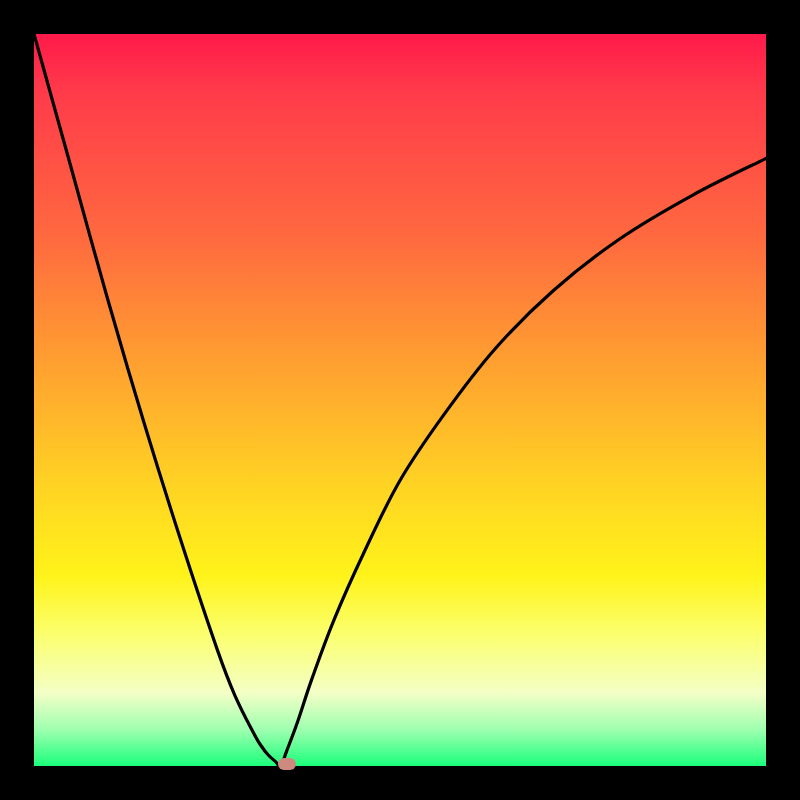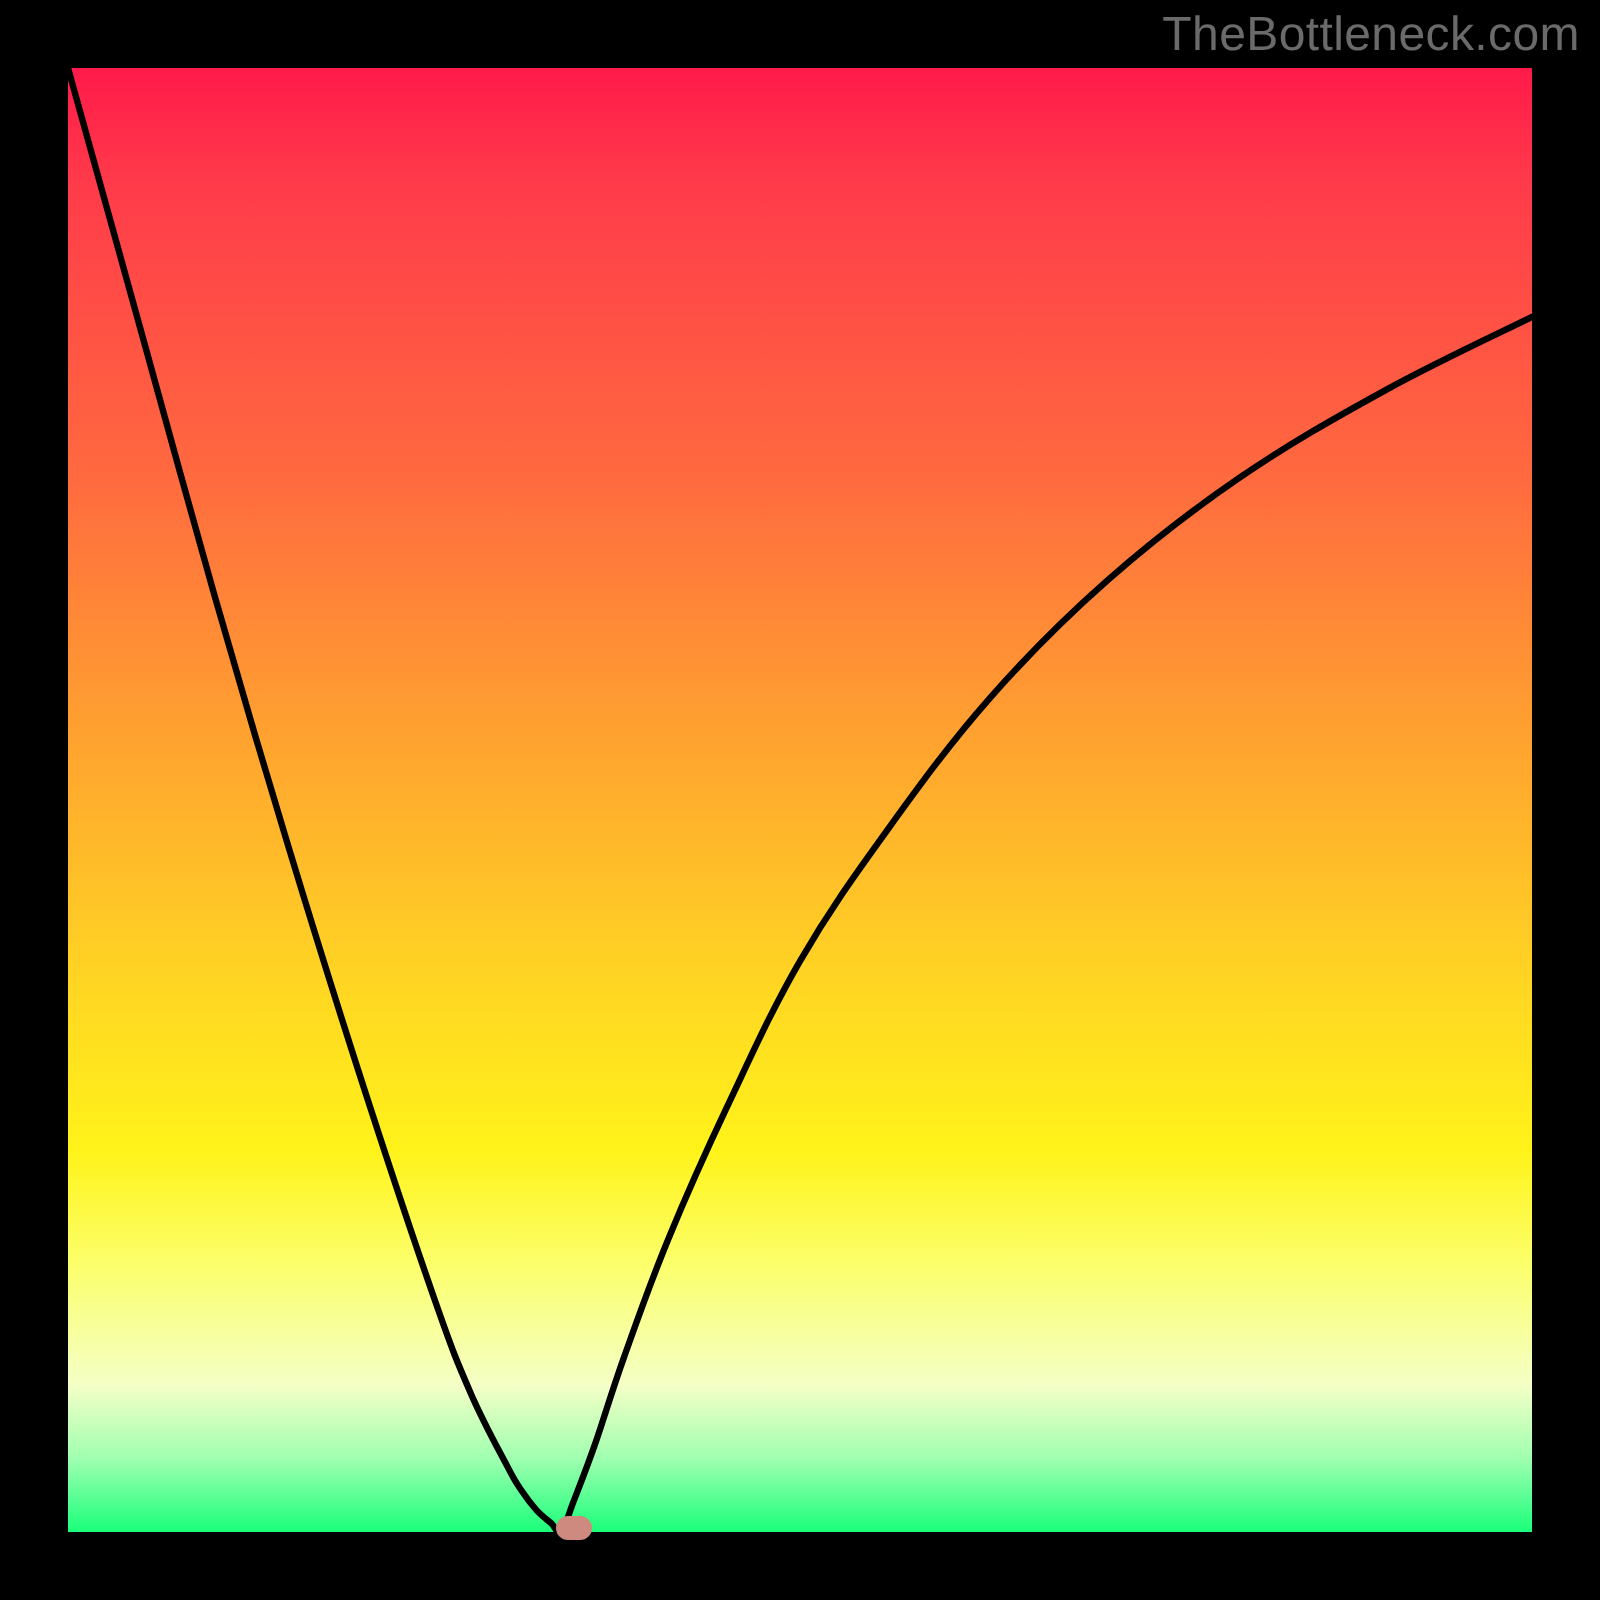--- a/index.html
+++ b/index.html
@@ -59,21 +59,20 @@
     height: 12px;
     background: #cf8a80;
     border-radius: 6px;
   }
 </style>
 </head>
 <body>
 
 <div class="stage">
 
-  <div class="attrib">TheBottleneck.com</div>
 
   <div class="plot">
     <svg class="curve" viewBox="0 0 732 732" preserveAspectRatio="none">
       <path id="curve-path" fill="none" stroke="#000" stroke-width="3.2" stroke-linejoin="round" stroke-linecap="round" d="M 0.00 0.00 C 6.59 23.72, 23.42 84.33, 36.60 131.76 C 49.78 179.19, 60.02 217.40, 73.20 263.52 C 86.38 309.64, 96.62 344.48, 109.80 387.96 C 122.98 431.44, 133.22 464.23, 146.40 505.08 C 159.58 545.93, 173.12 586.55, 183.00 614.88 C 192.88 643.21, 194.71 647.31, 201.30 662.46 C 207.89 677.61, 214.99 690.23, 219.60 699.06 C 224.21 707.89, 224.28 707.55, 226.92 711.50 C 229.56 715.46, 231.60 718.12, 234.24 721.02 C 236.88 723.92, 239.32 725.63, 241.56 727.61 C 243.80 729.58, 244.71 733.84, 246.68 732.00 C 248.66 730.16, 249.51 725.27, 252.54 717.36 C 255.57 709.45, 258.91 701.26, 263.52 688.08 C 268.13 674.90, 271.57 662.61, 278.16 644.16 C 284.75 625.71, 290.90 608.00, 300.12 585.60 C 309.34 563.20, 317.54 544.75, 329.40 519.72 C 341.26 494.69, 351.51 471.55, 366.00 446.52 C 380.49 421.49, 392.79 404.36, 409.92 380.64 C 427.05 356.92, 441.40 337.16, 461.16 314.76 C 480.92 292.36, 497.32 275.96, 519.72 256.20 C 542.12 236.44, 560.57 222.09, 585.60 204.96 C 610.63 187.83, 632.45 175.53, 658.80 161.04 C 685.15 146.55, 718.82 131.03, 732.00 124.44"></path>
     </svg>
     <div class="marker" id="marker" style="left: 243.54px; top: 724px;"></div>
   </div>
 
 </div>
 

